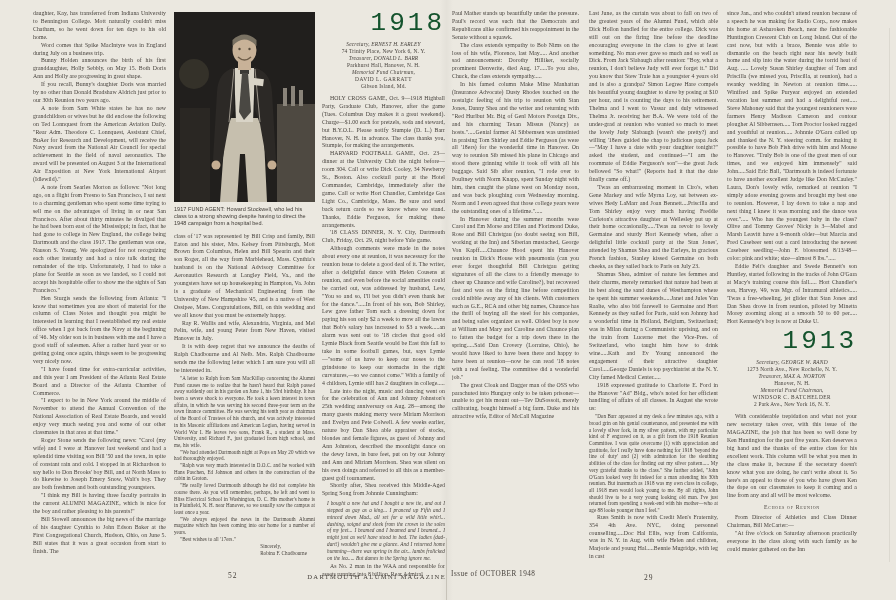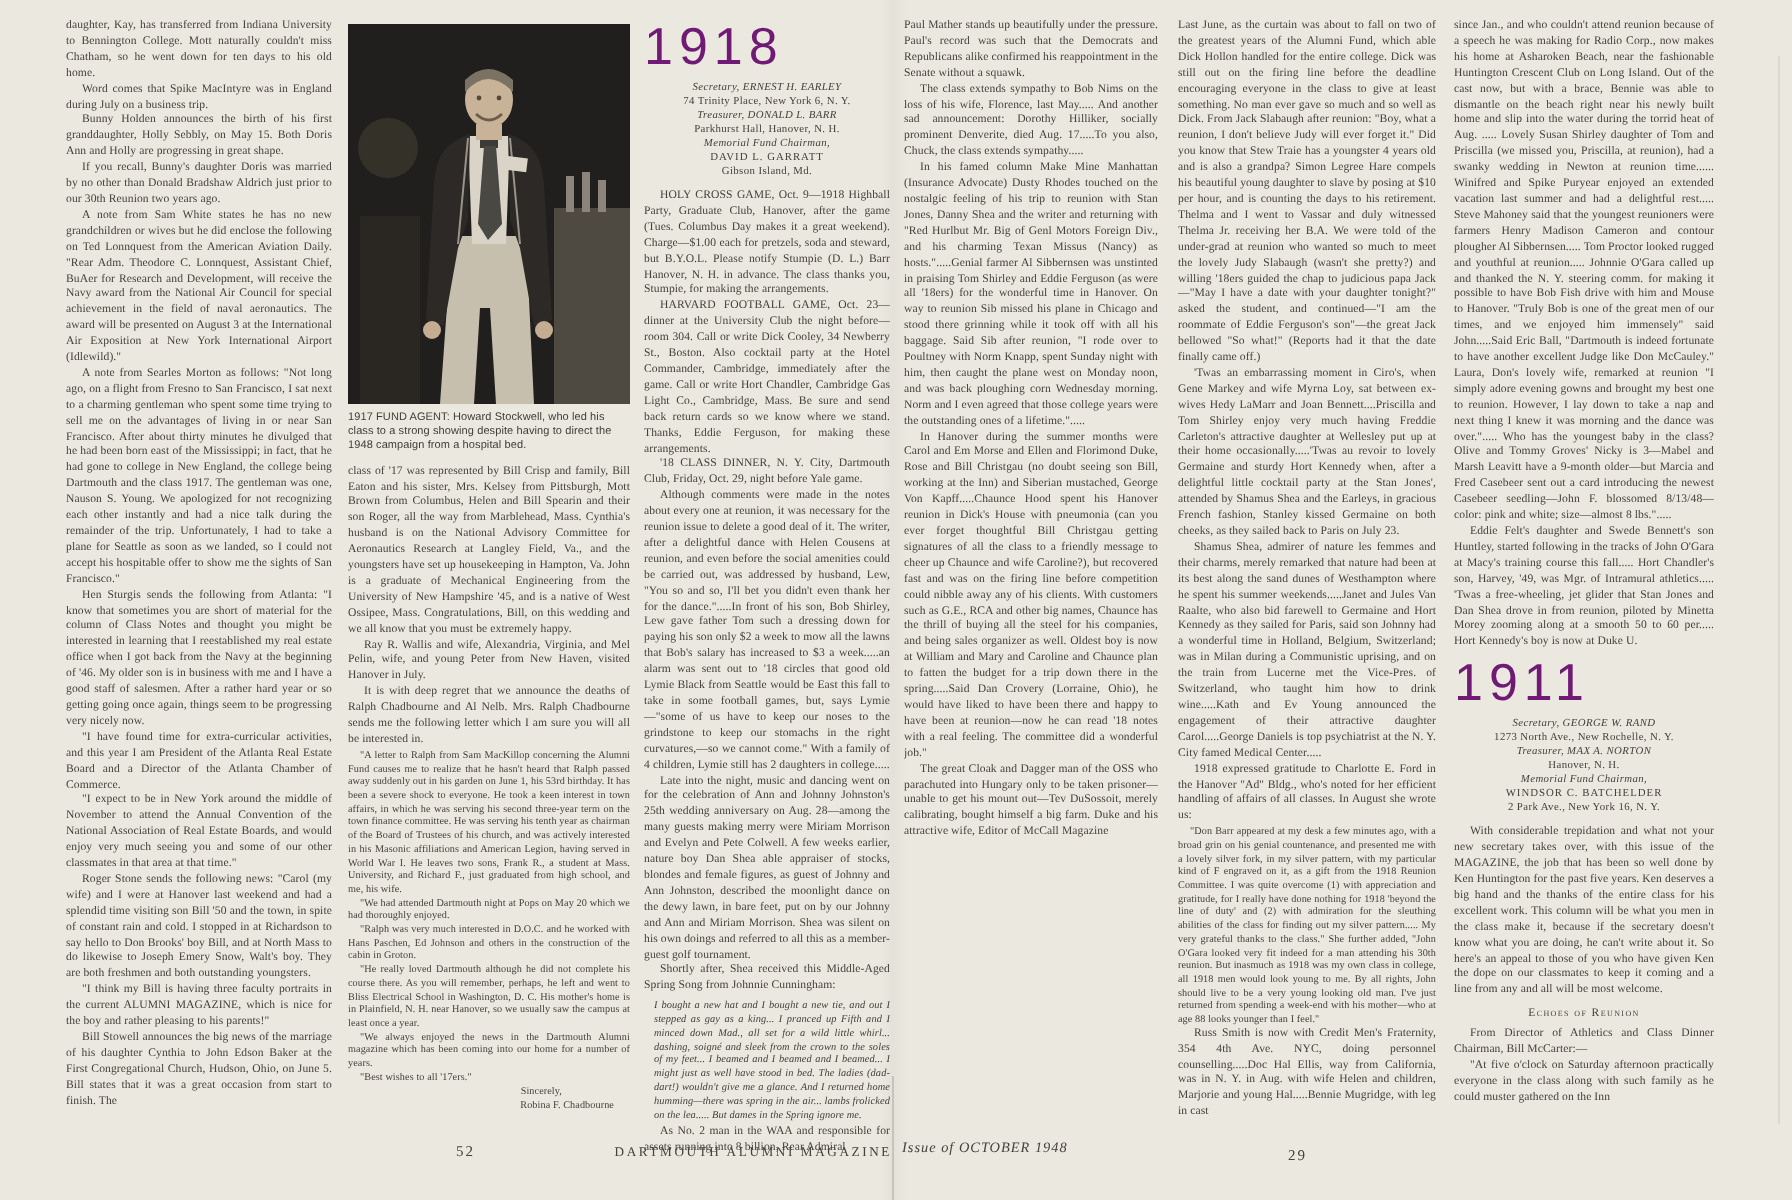--- a/index.html
+++ b/index.html
@@ -13,32 +13,32 @@
   #colD{left:452px;width:127px;}
   #colE{left:589px;width:129px;height:556px;}
   #colF{left:727px;width:130px;}
   .pp{margin:0;text-indent:8px;}
   .noind{text-indent:0;}
   .sm{font-size:5.1px;line-height:6.7px;text-indent:6px;}
   .poem{font-style:italic;font-size:5.2px;line-height:6.8px;padding-left:5px;text-indent:0;margin:2px 0;}
   .sig1{text-align:right;padding-right:34px;text-indent:0;font-size:5.1px;line-height:7px;}
   .sig2{text-align:right;padding-right:8px;text-indent:0;font-size:5.1px;line-height:7px;}
   .subhead{text-align:center;font-variant:small-caps;letter-spacing:0.7px;text-indent:0;margin:4px 0 2px;}
-  .class-head{font-family:Liberation Sans, sans-serif;text-align:left;font-weight:400;
-              font-size:26px;line-height:27px;letter-spacing:3px;color:#701a75;margin:2px 0 4px;}
+  .class-head{font-family:Liberation Mono, monospace;text-align:right;font-weight:400;
+              font-size:26px;line-height:27px;letter-spacing:3px;color:#14532d;margin:2px 0 4px;}
   .officers{margin:0 0 5px;}
   .ofl{margin:0;font-size:5.4px;line-height:7px;text-indent:0;text-align:center;letter-spacing:0.2px;}
   .ofr{font-style:italic;}
   .ofn{letter-spacing:0.5px;}
   .photo-fig{width:141px;height:190px;margin:2px 0 4px;padding:0;background:#211f1d;}
   .caption{font-family:"Liberation Sans","DejaVu Sans",sans-serif;font-size:5.5px;line-height:7.2px;
            color:#3f3b36;text-align:left;margin:0 0 5px;text-indent:0;}
   .folio{position:absolute;font-size:7.5px;color:#46413c;}
   #fmag{left:298px;top:573px;width:148px;text-align:right;font-size:6.6px;letter-spacing:1.3px;}
-  #fissue{left:451px;top:570px;font-style:italic;font-size:7.2px;letter-spacing:0.5px;}
+  #fissue{left:451px;top:570px;font-size:7.2px;letter-spacing:0.5px;}
   #f52{left:228px;top:571px;letter-spacing:1px;}
   #f53{left:644px;top:573px;letter-spacing:1px;}
   .fold{position:absolute;left:446px;top:538px;width:1px;height:62px;background:#c7c3b9;}
   .gutter{position:absolute;left:440px;top:0;width:13px;height:600px;background:linear-gradient(90deg,rgba(0,0,0,0) 0%,rgba(0,0,0,0.03) 50%,rgba(0,0,0,0) 100%);}
   .page-edge{position:absolute;left:889px;top:28px;width:1px;height:534px;background:#dcd9d0;}
 </style>
 </head>
 <body>
 
 <div class="spread">
@@ -143,21 +143,21 @@
       <p class="pp">1918 expressed gratitude to Charlotte E. Ford in the Hanover "Ad" Bldg., who's noted for her efficient handling of affairs of all classes. In August she wrote us:</p>
       <p class="pp sm">"Don Barr appeared at my desk a few minutes ago, with a broad grin on his genial countenance, and presented me with a lovely silver fork, in my silver pattern, with my particular kind of F engraved on it, as a gift from the 1918 Reunion Committee. I was quite overcome (1) with appreciation and gratitude, for I really have done nothing for 1918 'beyond the line of duty' and (2) with admiration for the sleuthing abilities of the class for finding out my silver pattern..... My very grateful thanks to the class." She further added, "John O'Gara looked very fit indeed for a man attending his 30th reunion. But inasmuch as 1918 was my own class in college, all 1918 men would look young to me. By all rights, John should live to be a very young looking old man. I've just returned from spending a week-end with his mother—who at age 88 looks younger than I feel."</p>
       <p class="pp">Russ Smith is now with Credit Men's Fraternity, 354 4th Ave. NYC, doing personnel counselling.....Doc Hal Ellis, way from California, was in N. Y. in Aug. with wife Helen and children, Marjorie and young Hal.....Bennie Mugridge, with leg in cast</p>
     </div>
 
   <div id="colF" class="col">
     <div>
         <p class="pp noind">since Jan., and who couldn't attend reunion because of a speech he was making for Radio Corp., now makes his home at Asharoken Beach, near the fashionable Huntington Crescent Club on Long Island. Out of the cast now, but with a brace, Bennie was able to dismantle on the beach right near his newly built home and slip into the water during the torrid heat of Aug. ..... Lovely Susan Shirley daughter of Tom and Priscilla (we missed you, Priscilla, at reunion), had a swanky wedding in Newton at reunion time...... Winifred and Spike Puryear enjoyed an extended vacation last summer and had a delightful rest..... Steve Mahoney said that the youngest reunioners were farmers Henry Madison Cameron and contour plougher Al Sibbernsen..... Tom Proctor looked rugged and youthful at reunion..... Johnnie O'Gara called up and thanked the N. Y. steering comm. for making it possible to have Bob Fish drive with him and Mouse to Hanover. "Truly Bob is one of the great men of our times, and we enjoyed him immensely" said John.....Said Eric Ball, "Dartmouth is indeed fortunate to have another excellent Judge like Don McCauley." Laura, Don's lovely wife, remarked at reunion "I simply adore evening gowns and brought my best one to reunion. However, I lay down to take a nap and next thing I knew it was morning and the dance was over."..... Who has the youngest baby in the class? Olive and Tommy Groves' Nicky is 3—Mabel and Marsh Leavitt have a 9-month older—but Marcia and Fred Casebeer sent out a card introducing the newest Casebeer seedling—John F. blossomed 8/13/48—color: pink and white; size—almost 8 lbs.".....</p>
         <p class="pp">Eddie Felt's daughter and Swede Bennett's son Huntley, started following in the tracks of John O'Gara at Macy's training course this fall..... Hort Chandler's son, Harvey, '49, was Mgr. of Intramural athletics..... 'Twas a free-wheeling, jet glider that Stan Jones and Dan Shea drove in from reunion, piloted by Minetta Morey zooming along at a smooth 50 to 60 per..... Hort Kennedy's boy is now at Duke U.</p>
       </div>
-    <h2 class="class-head">1911</h2>
+    <h2 class="class-head">1913</h2>
     <div class="officers">
         <p class="ofl ofr">Secretary, GEORGE W. RAND</p>
         <p class="ofl ofa">1273 North Ave., New Rochelle, N. Y.</p>
         <p class="ofl ofr">Treasurer, MAX A. NORTON</p>
         <p class="ofl ofa">Hanover, N. H.</p>
         <p class="ofl ofr">Memorial Fund Chairman,</p>
         <p class="ofl ofn">WINDSOR C. BATCHELDER</p>
         <p class="ofl ofa">2 Park Ave., New York 16, N. Y.</p>
       </div>
     <div>

